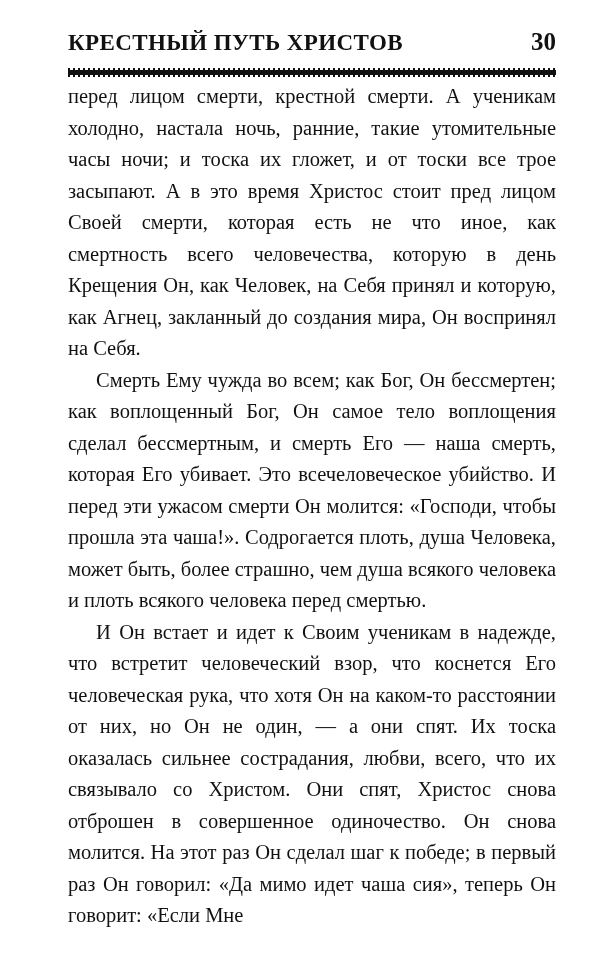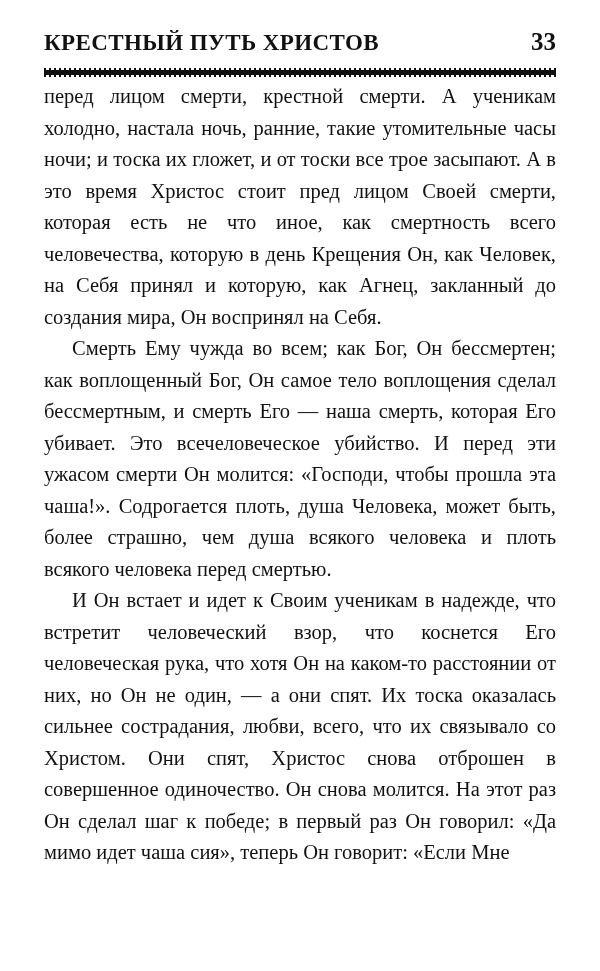--- a/index.html
+++ b/index.html
@@ -12,21 +12,21 @@
     height: 971px;
     overflow: hidden;
     font-family: "Liberation Serif", serif;
     color: #111111;
   }
   .page {
     position: relative;
     width: 600px;
     height: 920px;
     box-sizing: border-box;
-    padding: 28px 44px 0 44px;
+    padding: 28px 44px 0 68px;
   }
   .header {
     display: flex;
     align-items: baseline;
     justify-content: space-between;
     width: 100%;
   }
   .running-title {
     font-family: "Liberation Serif", serif;
     font-size: 23px;
@@ -82,21 +82,21 @@
     text-indent: 0;
   }
 </style>
 </head>
 <body>
 
 <div class="page">
 
   <div class="header">
     <div class="running-title">Крестный путь Христов</div>
-    <div class="folio">33</div>
+    <div class="folio">30</div>
   </div>
 
   <div class="rule">
     <div class="teeth-top"></div>
     <div class="bar"></div>
     <div class="teeth-bot"></div>
   </div>
 
   <div class="body-text">
     <p class="noindent">перед лицом смерти, крестной смерти. А ученикам холодно, настала ночь, ранние, такие утомительные часы ночи; и тоска их гложет, и от тоски все трое засыпают. А в это время Христос стоит пред лицом Своей смерти, которая есть не что иное, как смертность всего человечества, которую в день Крещения Он, как Человек, на Себя принял и которую, как Агнец, закланный до создания мира, Он воспринял на Себя.</p>

